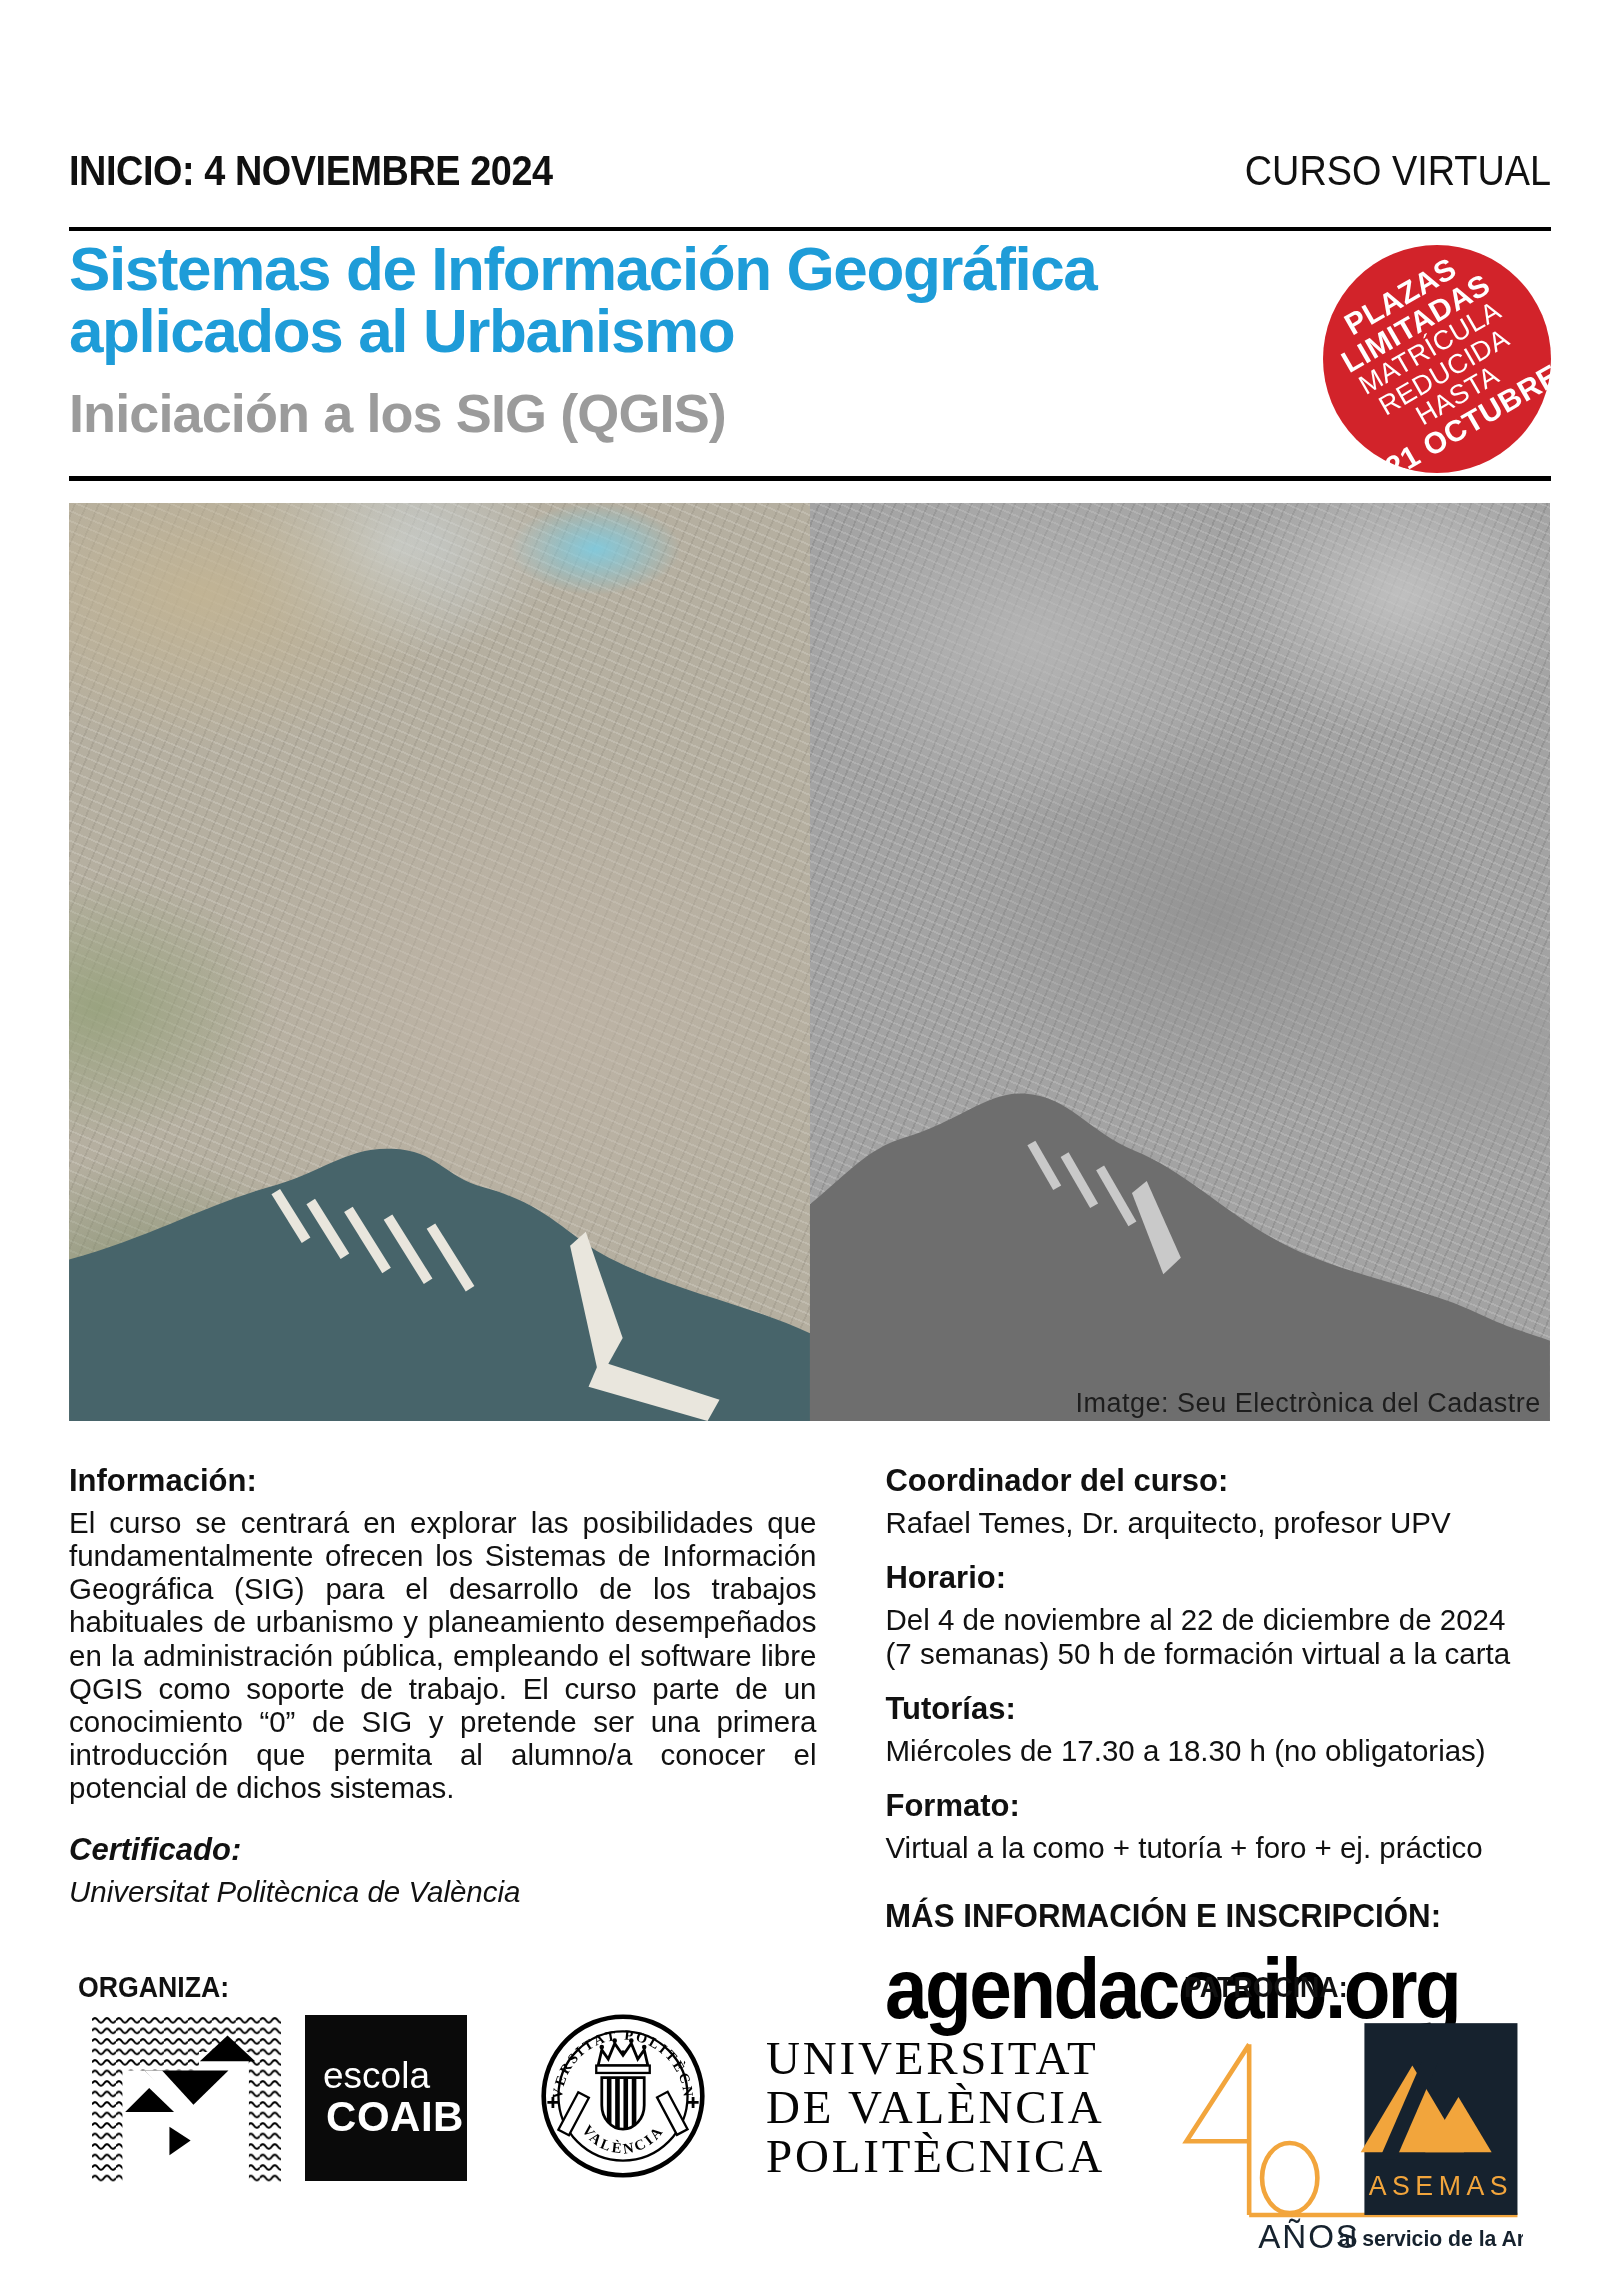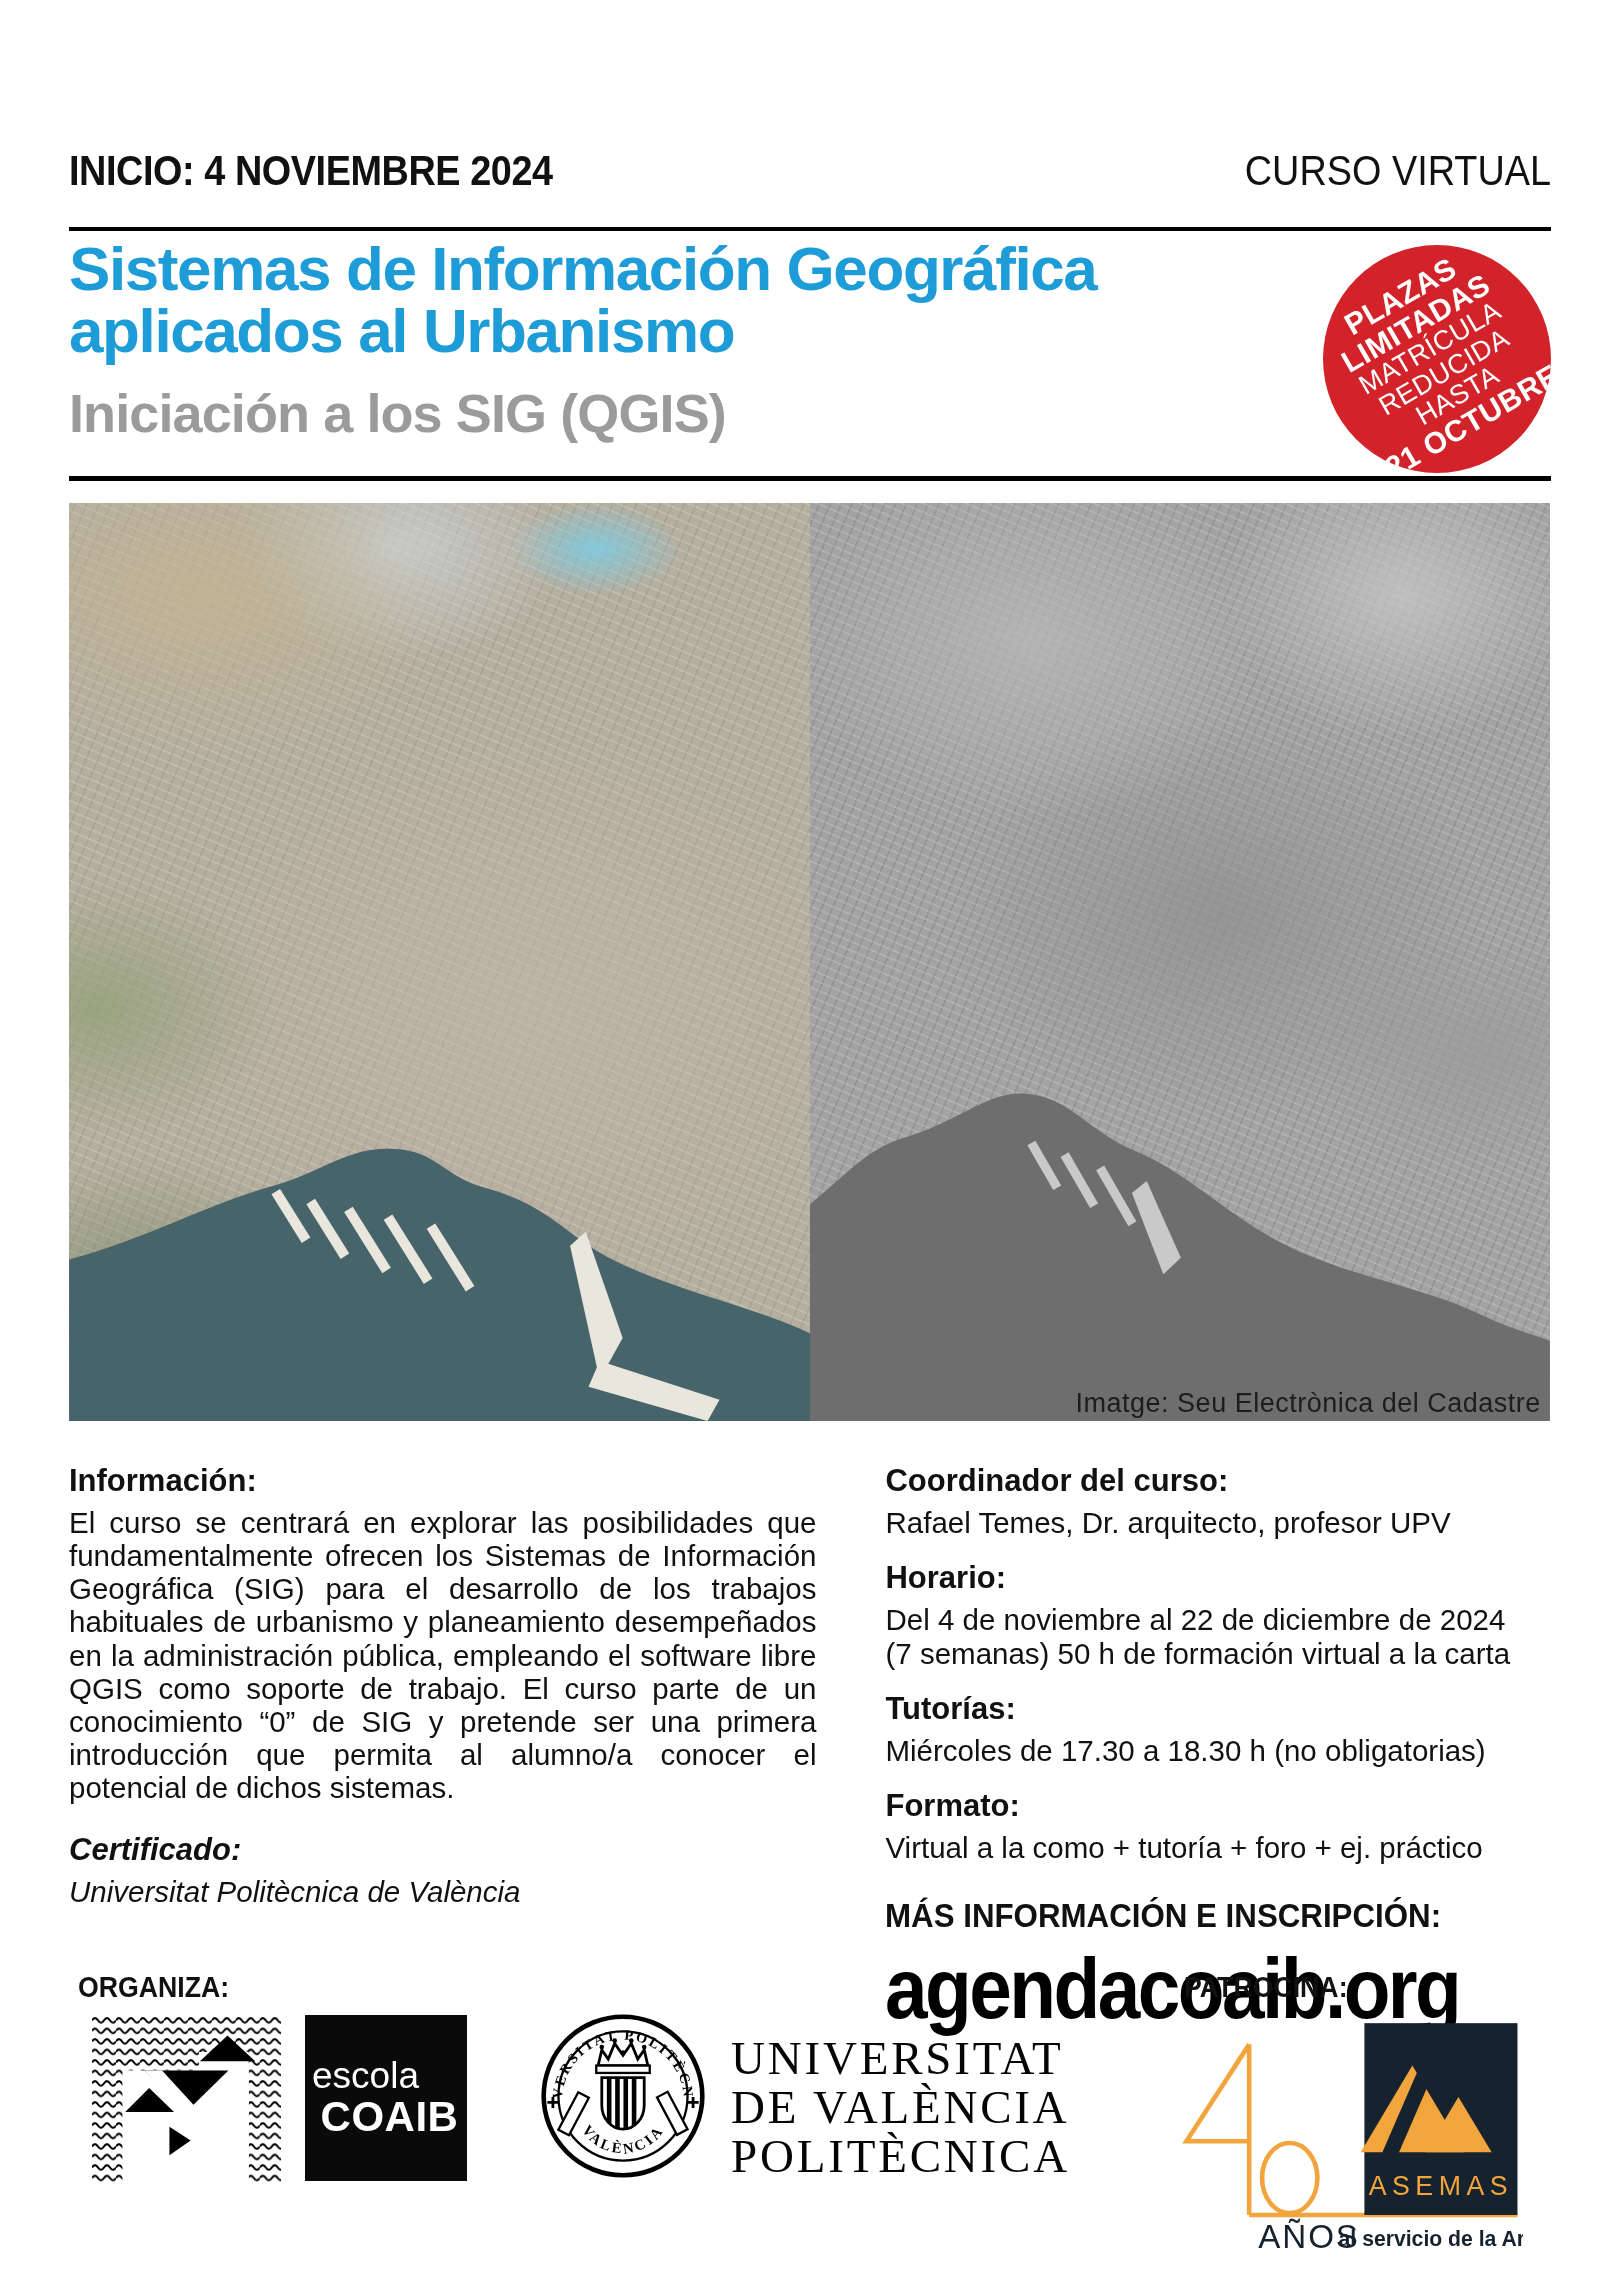--- a/index.html
+++ b/index.html
@@ -60,25 +60,25 @@
   .group{margin-bottom:20px;}
   .group .line{font-size:29.5px;line-height:1.14;white-space:nowrap;}
   .more{font-size:34px;font-weight:800;margin-top:31px;transform:scaleX(.92);transform-origin:left;white-space:nowrap;}
   .url{font-size:85px;font-weight:900;letter-spacing:-2.8px;margin-top:5.5px;transform:scaleX(.9);transform-origin:left;white-space:nowrap;color:#000;}
   
   .sec-label{position:absolute;top:1971px;font-size:29px;font-weight:800;transform:scaleX(.92);transform-origin:left;}
   .organiza{left:78px;}
   .patrocina{left:1184px;}
   .coaib-mark{position:absolute;left:92px;top:2015px;}
   .escola-box{position:absolute;left:305px;top:2015px;width:162px;height:166px;background:#0a0a0a;color:#fff;
-    display:flex;flex-direction:column;justify-content:center;padding-left:7px;box-sizing:border-box;}
+    display:flex;flex-direction:column;justify-content:center;padding-left:18px;box-sizing:border-box;}
   .esc1{font-size:37px;font-weight:400;line-height:1.05;}
   .esc2{font-size:42px;font-weight:800;letter-spacing:0.5px;line-height:1.05;text-align:center;}
   .upv-seal{position:absolute;left:540px;top:2013px;}
-  .upv-word{position:absolute;left:731px;top:2034px;font-family:"Liberation Serif",serif;font-size:47px;
+  .upv-word{position:absolute;left:766px;top:2034px;font-family:"Liberation Serif",serif;font-size:47px;
     line-height:1.04;letter-spacing:2.8px;color:#050505;}
   .asemas{position:absolute;left:1180px;top:2021px;}
 </style>
 </head>
 <body>
 
 <div class="page">
 
   <div class="header">
     <div class="inicio">INICIO: 4 NOVIEMBRE 2024</div>

